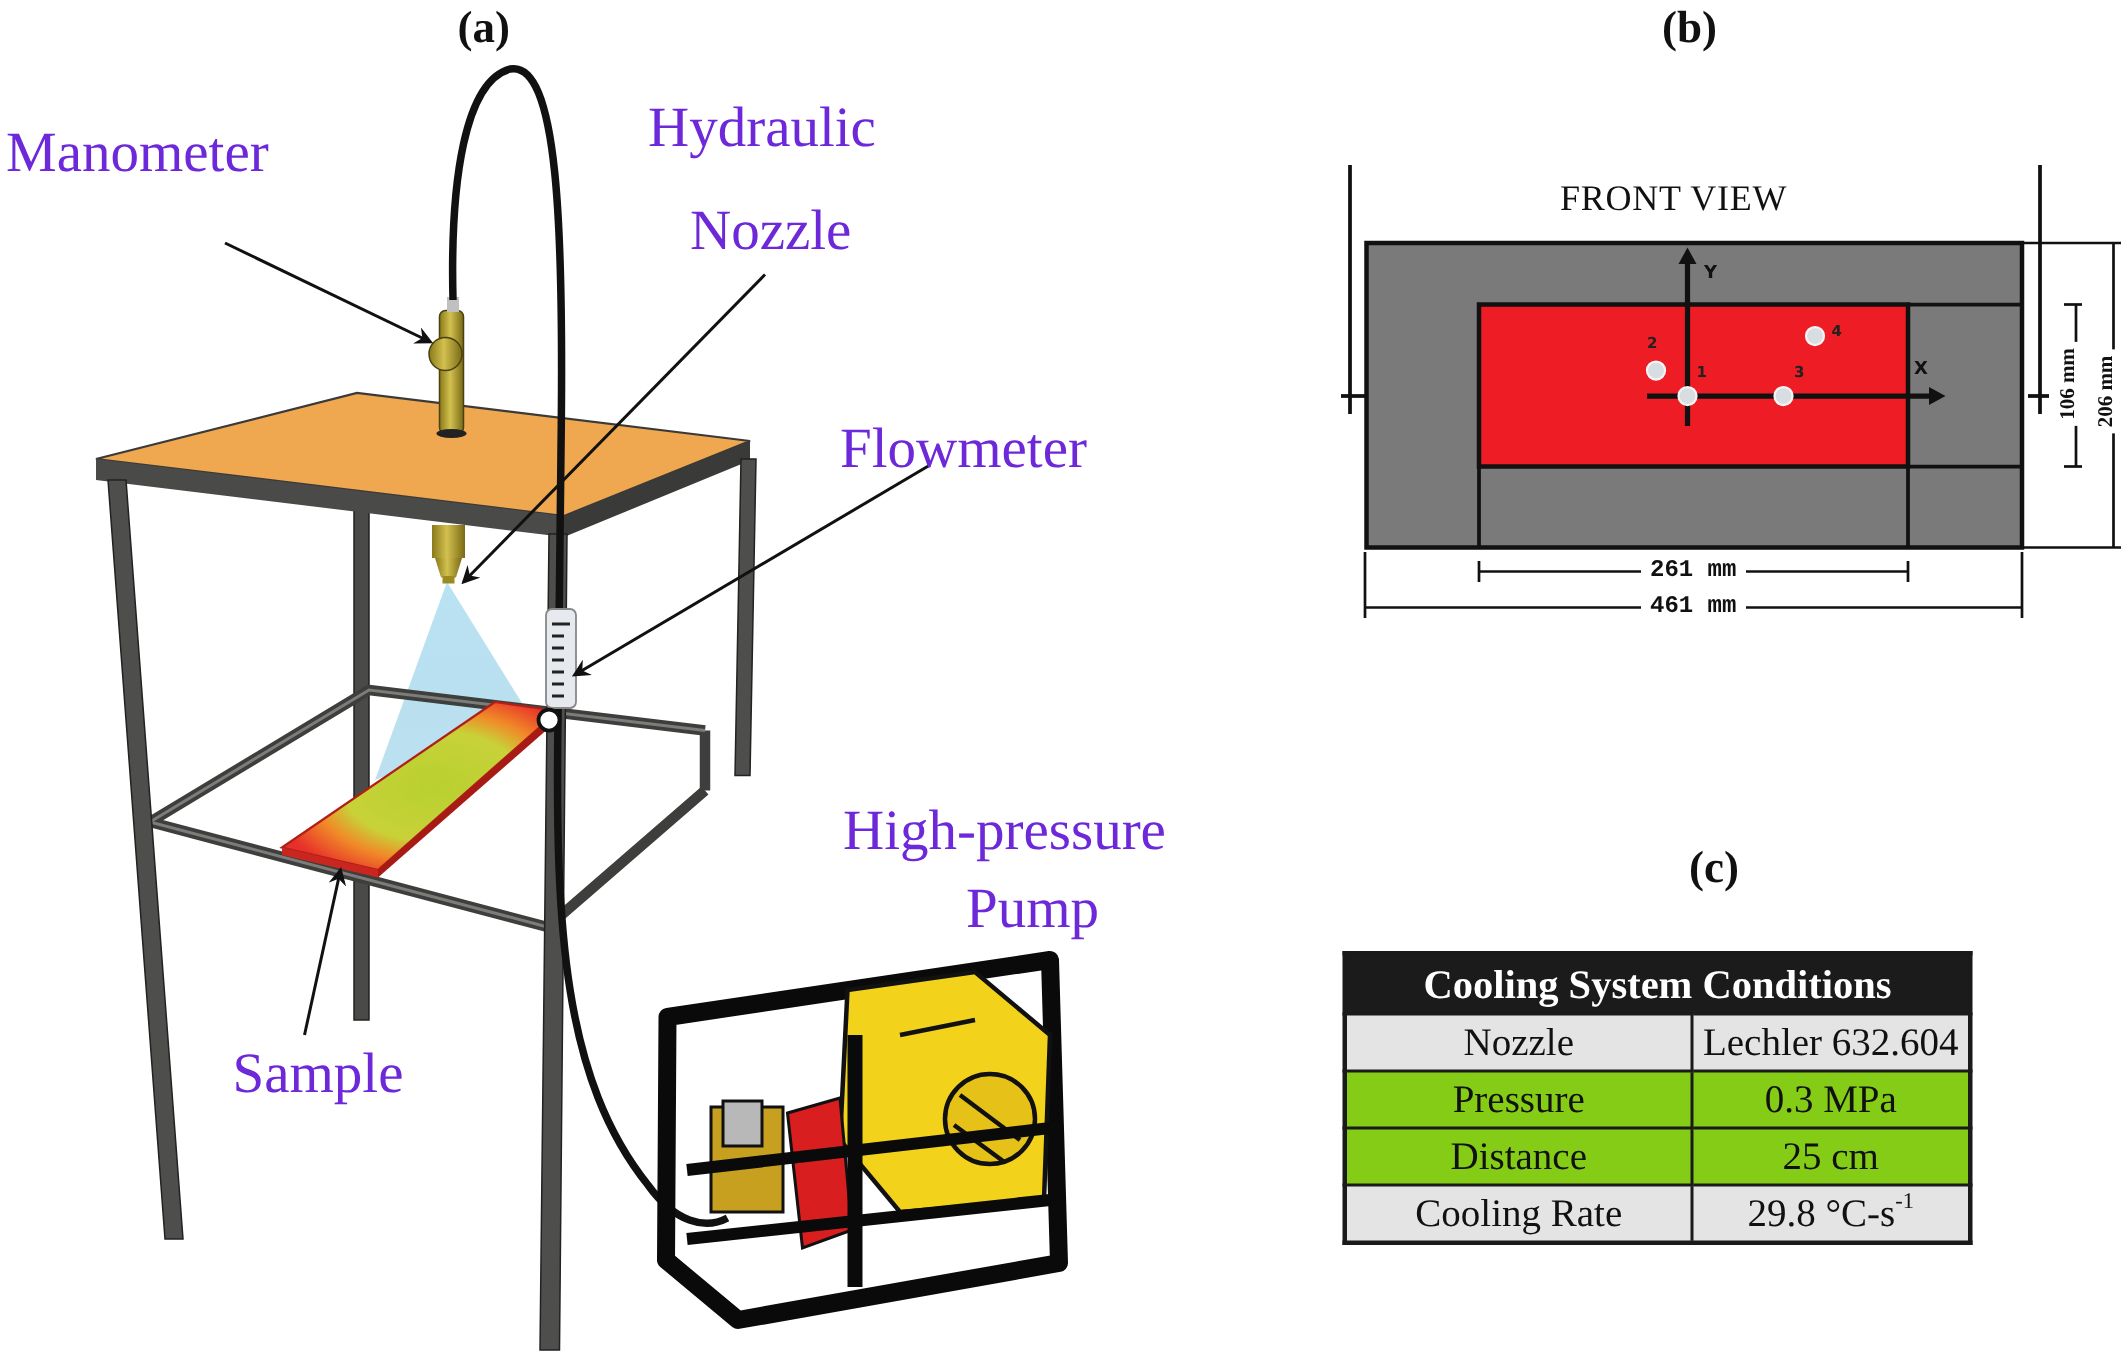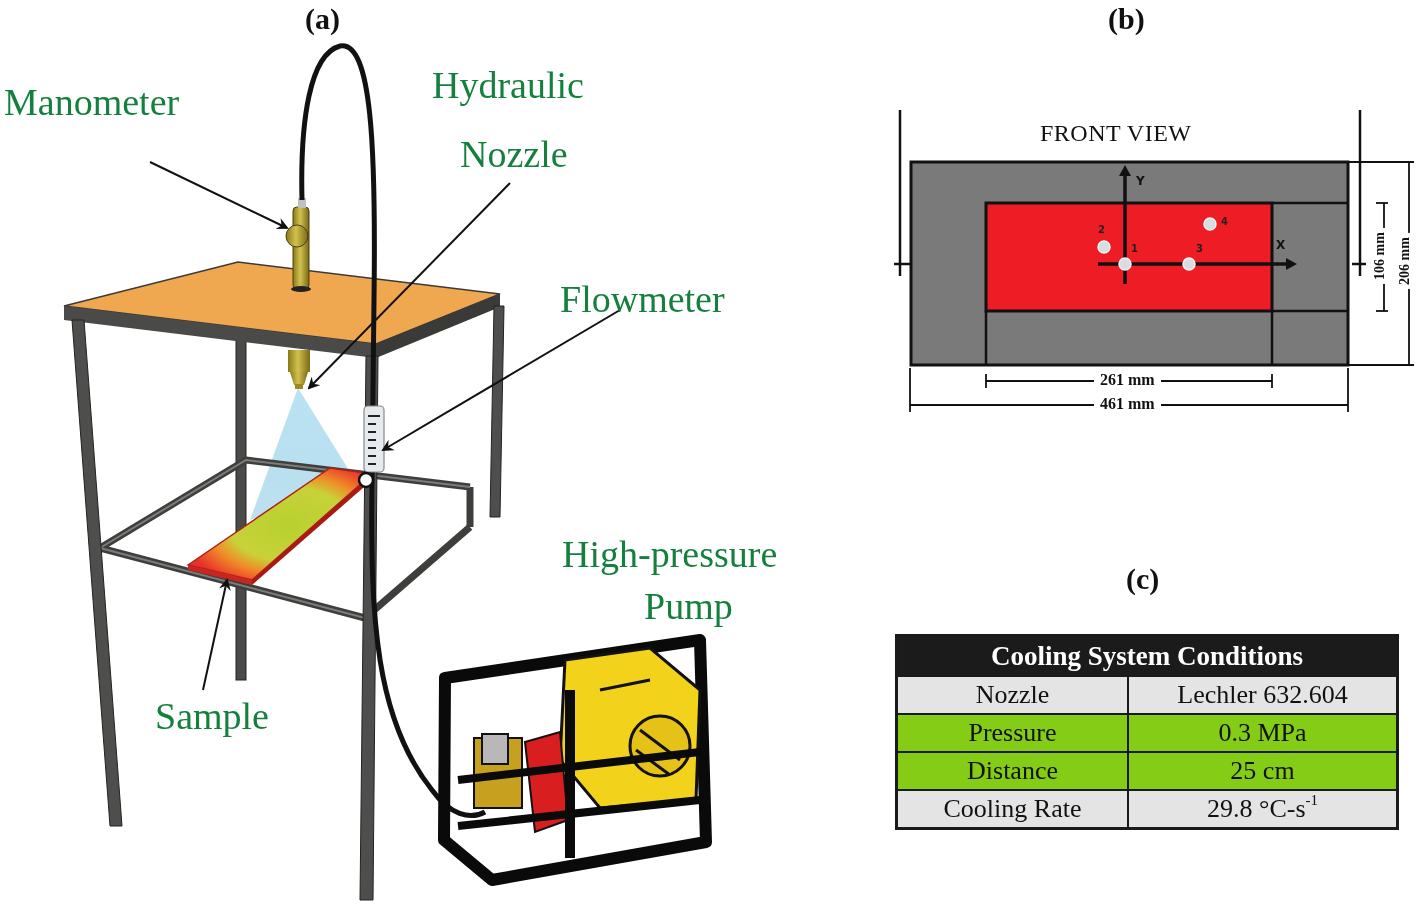--- a/index.html
+++ b/index.html
@@ -1,26 +1,26 @@
 <!DOCTYPE html>
 <html><head>
 <meta charset="utf-8">
 <style>
   html, body { margin:0; padding:0; background:#ffffff; }
   body { width:1418px; height:912px; position:relative; overflow:hidden;
          font-family:"Liberation Serif", "DejaVu Serif", serif; color:#111; }
   .panel-label { position:absolute; font-weight:bold; font-size:30px; }
-  .callout { position:absolute; font-size:38px; line-height:44px; text-align:right; color:#15803d; white-space:nowrap; }
+  .callout { position:absolute; font-size:38px; line-height:44px; text-align:right; color:#6d28d9; white-space:nowrap; }
   svg { position:absolute; left:0; top:0; }
   .fv-title { position:absolute; font-size:24px; letter-spacing:0.5px; }
-  .dim { position:absolute; font-size:16px; font-weight:bold; background:#fff; padding:0 6px; }
+  .dim { position:absolute; font-size:16px; font-weight:bold; background:#fff; padding:0 6px;font-family:Liberation Mono, monospace; }
   .dim-v { position:absolute; font-size:14px; font-weight:bold; transform:rotate(-90deg); transform-origin:center; background:#fff; padding:0 4px; white-space:nowrap; }
   .pt-label { position:absolute; font-family:"DejaVu Sans", sans-serif; font-size:10px; font-weight:bold; color:#222; }
   .axis-label { position:absolute; font-family:"DejaVu Sans", sans-serif; font-size:12px; font-weight:bold; color:#111; }
-  table.cond { position:absolute; left:895px; top:634px; width:504px; border-collapse:collapse;
+  table.cond { position:absolute; left:895px; top:634px; width:420px; border-collapse:collapse;
                border:3px solid #1a1a1a; font-size:26px; }
   table.cond th { background:#1b1b1b; color:#fff; font-weight:bold; height:38px; padding:0; font-size:27px; }
   table.cond td { border:2px solid #1a1a1a; text-align:center; height:36px; padding:0; line-height:34px; }
   table.cond tr.shade td { background:#e4e4e4; }
   table.cond tr.plain td { background:#84cc16; }
   table.cond td.k { width:229px; }
   sup { font-size:15px; vertical-align:12px; line-height:0; }
 </style>
 </head>
 <body>

